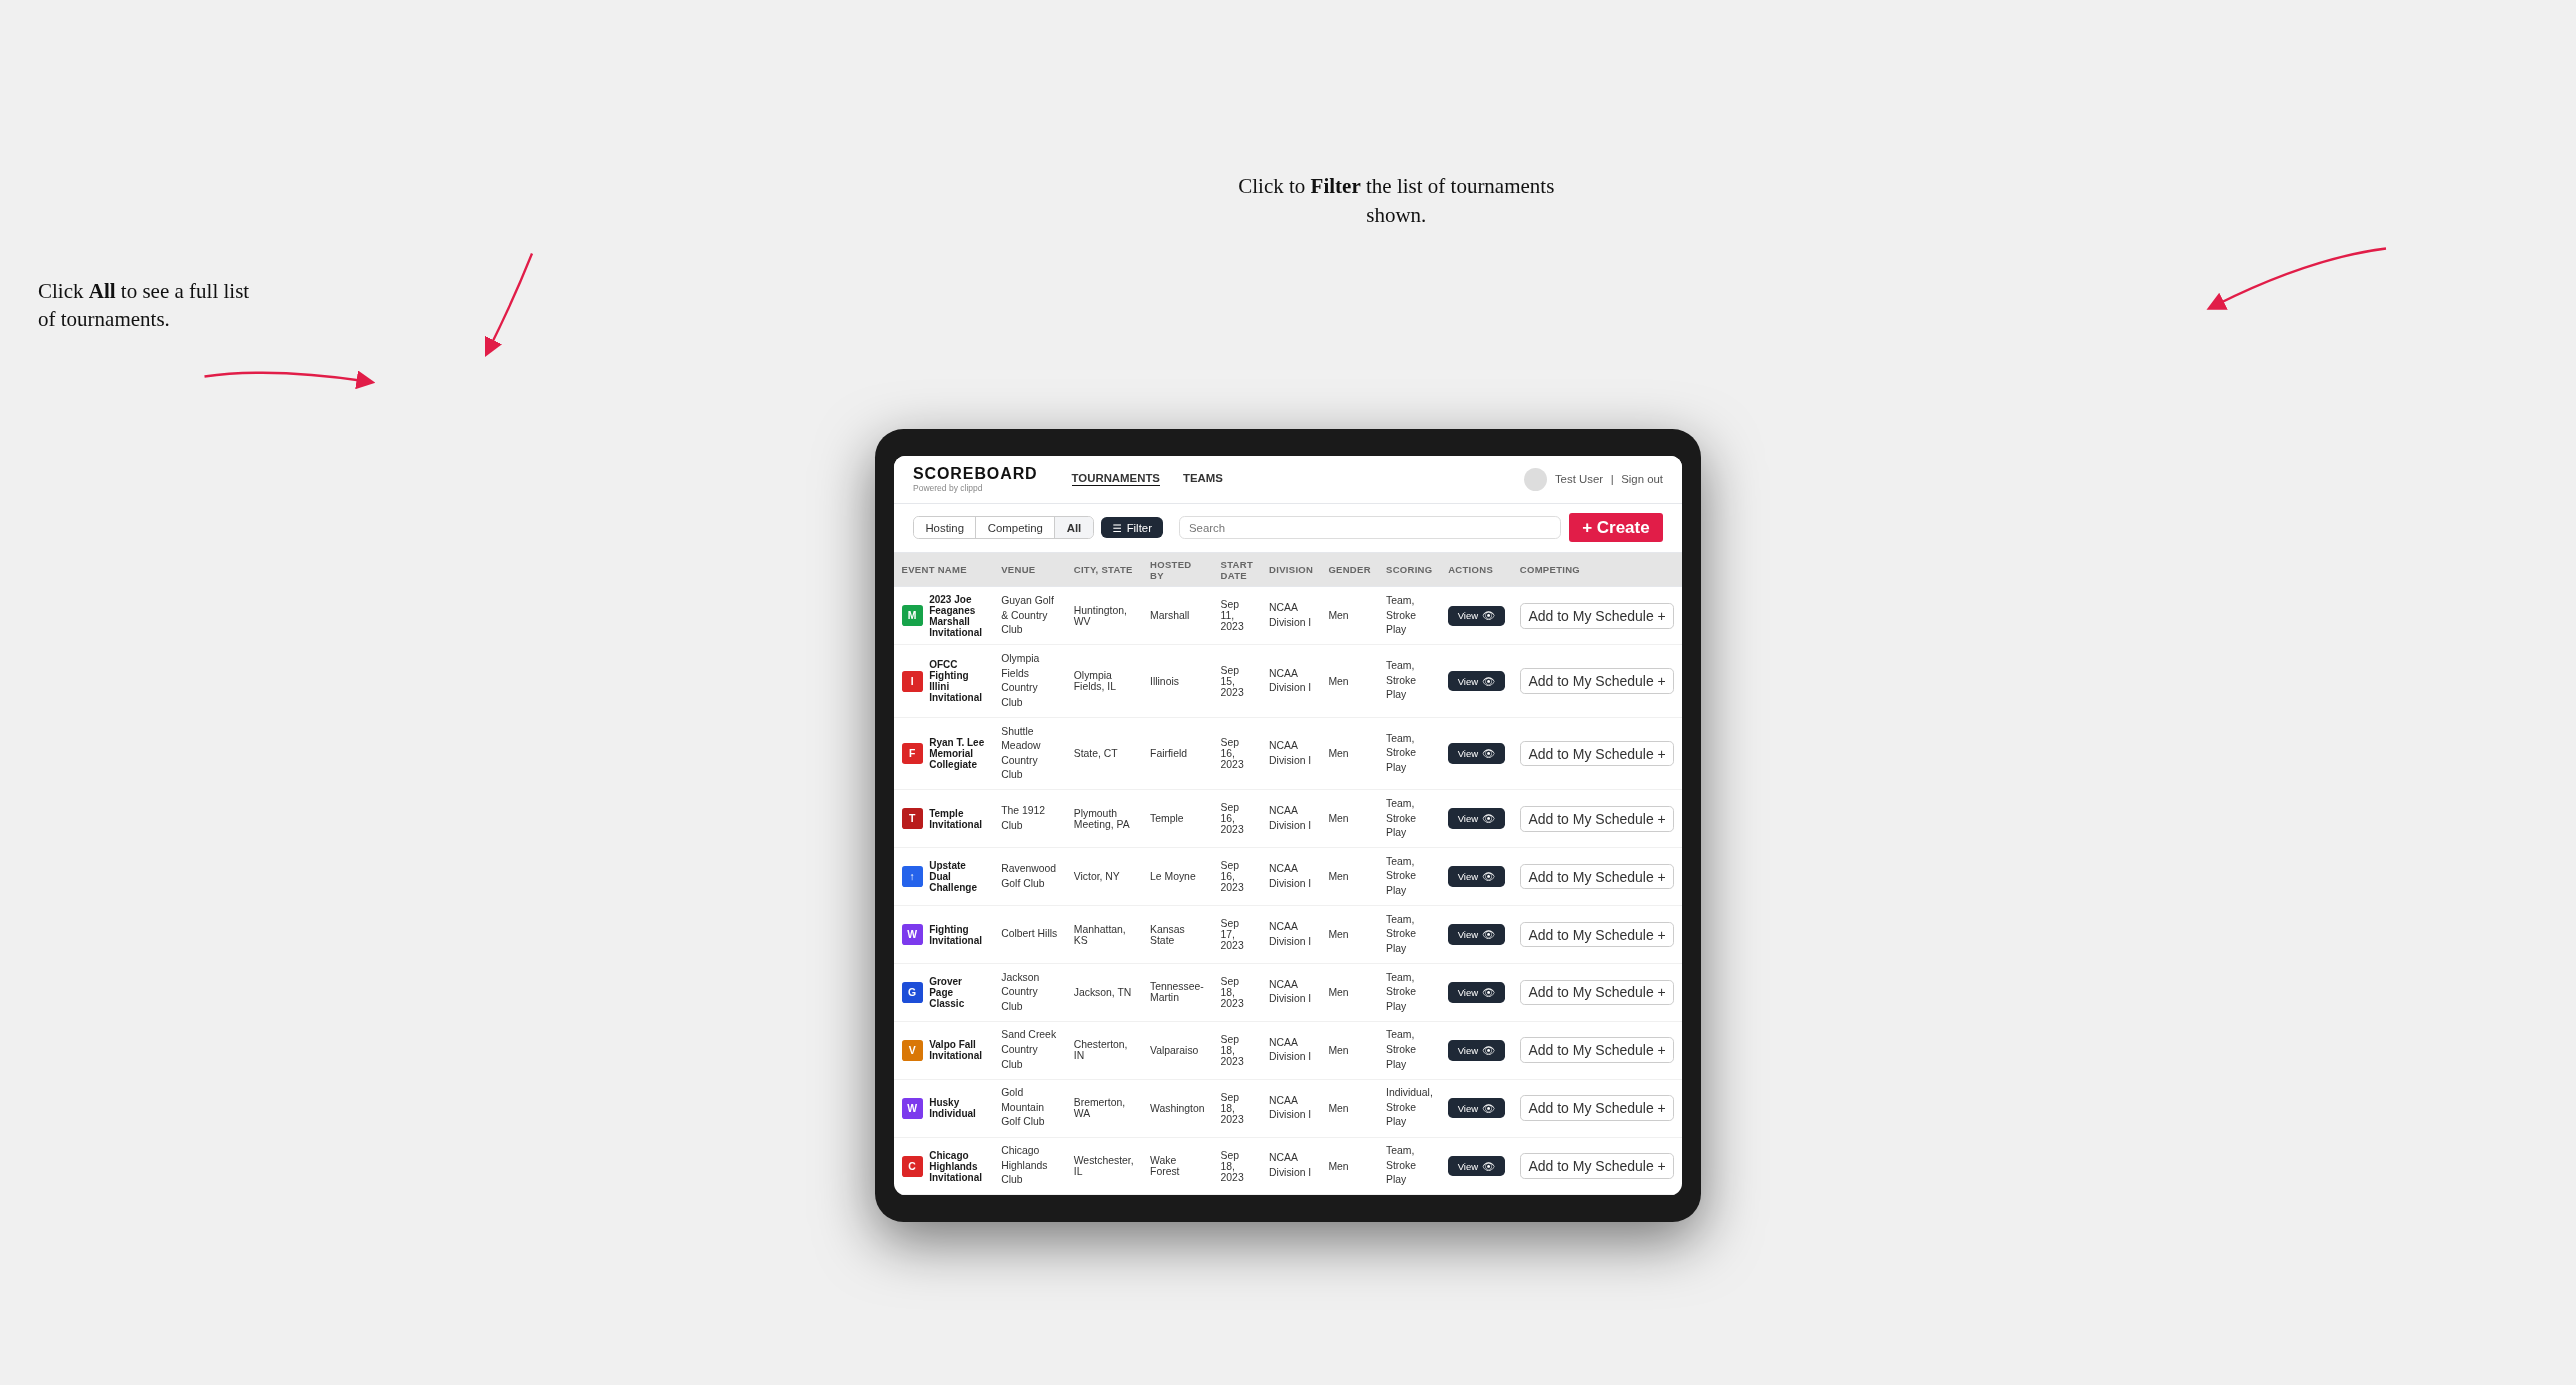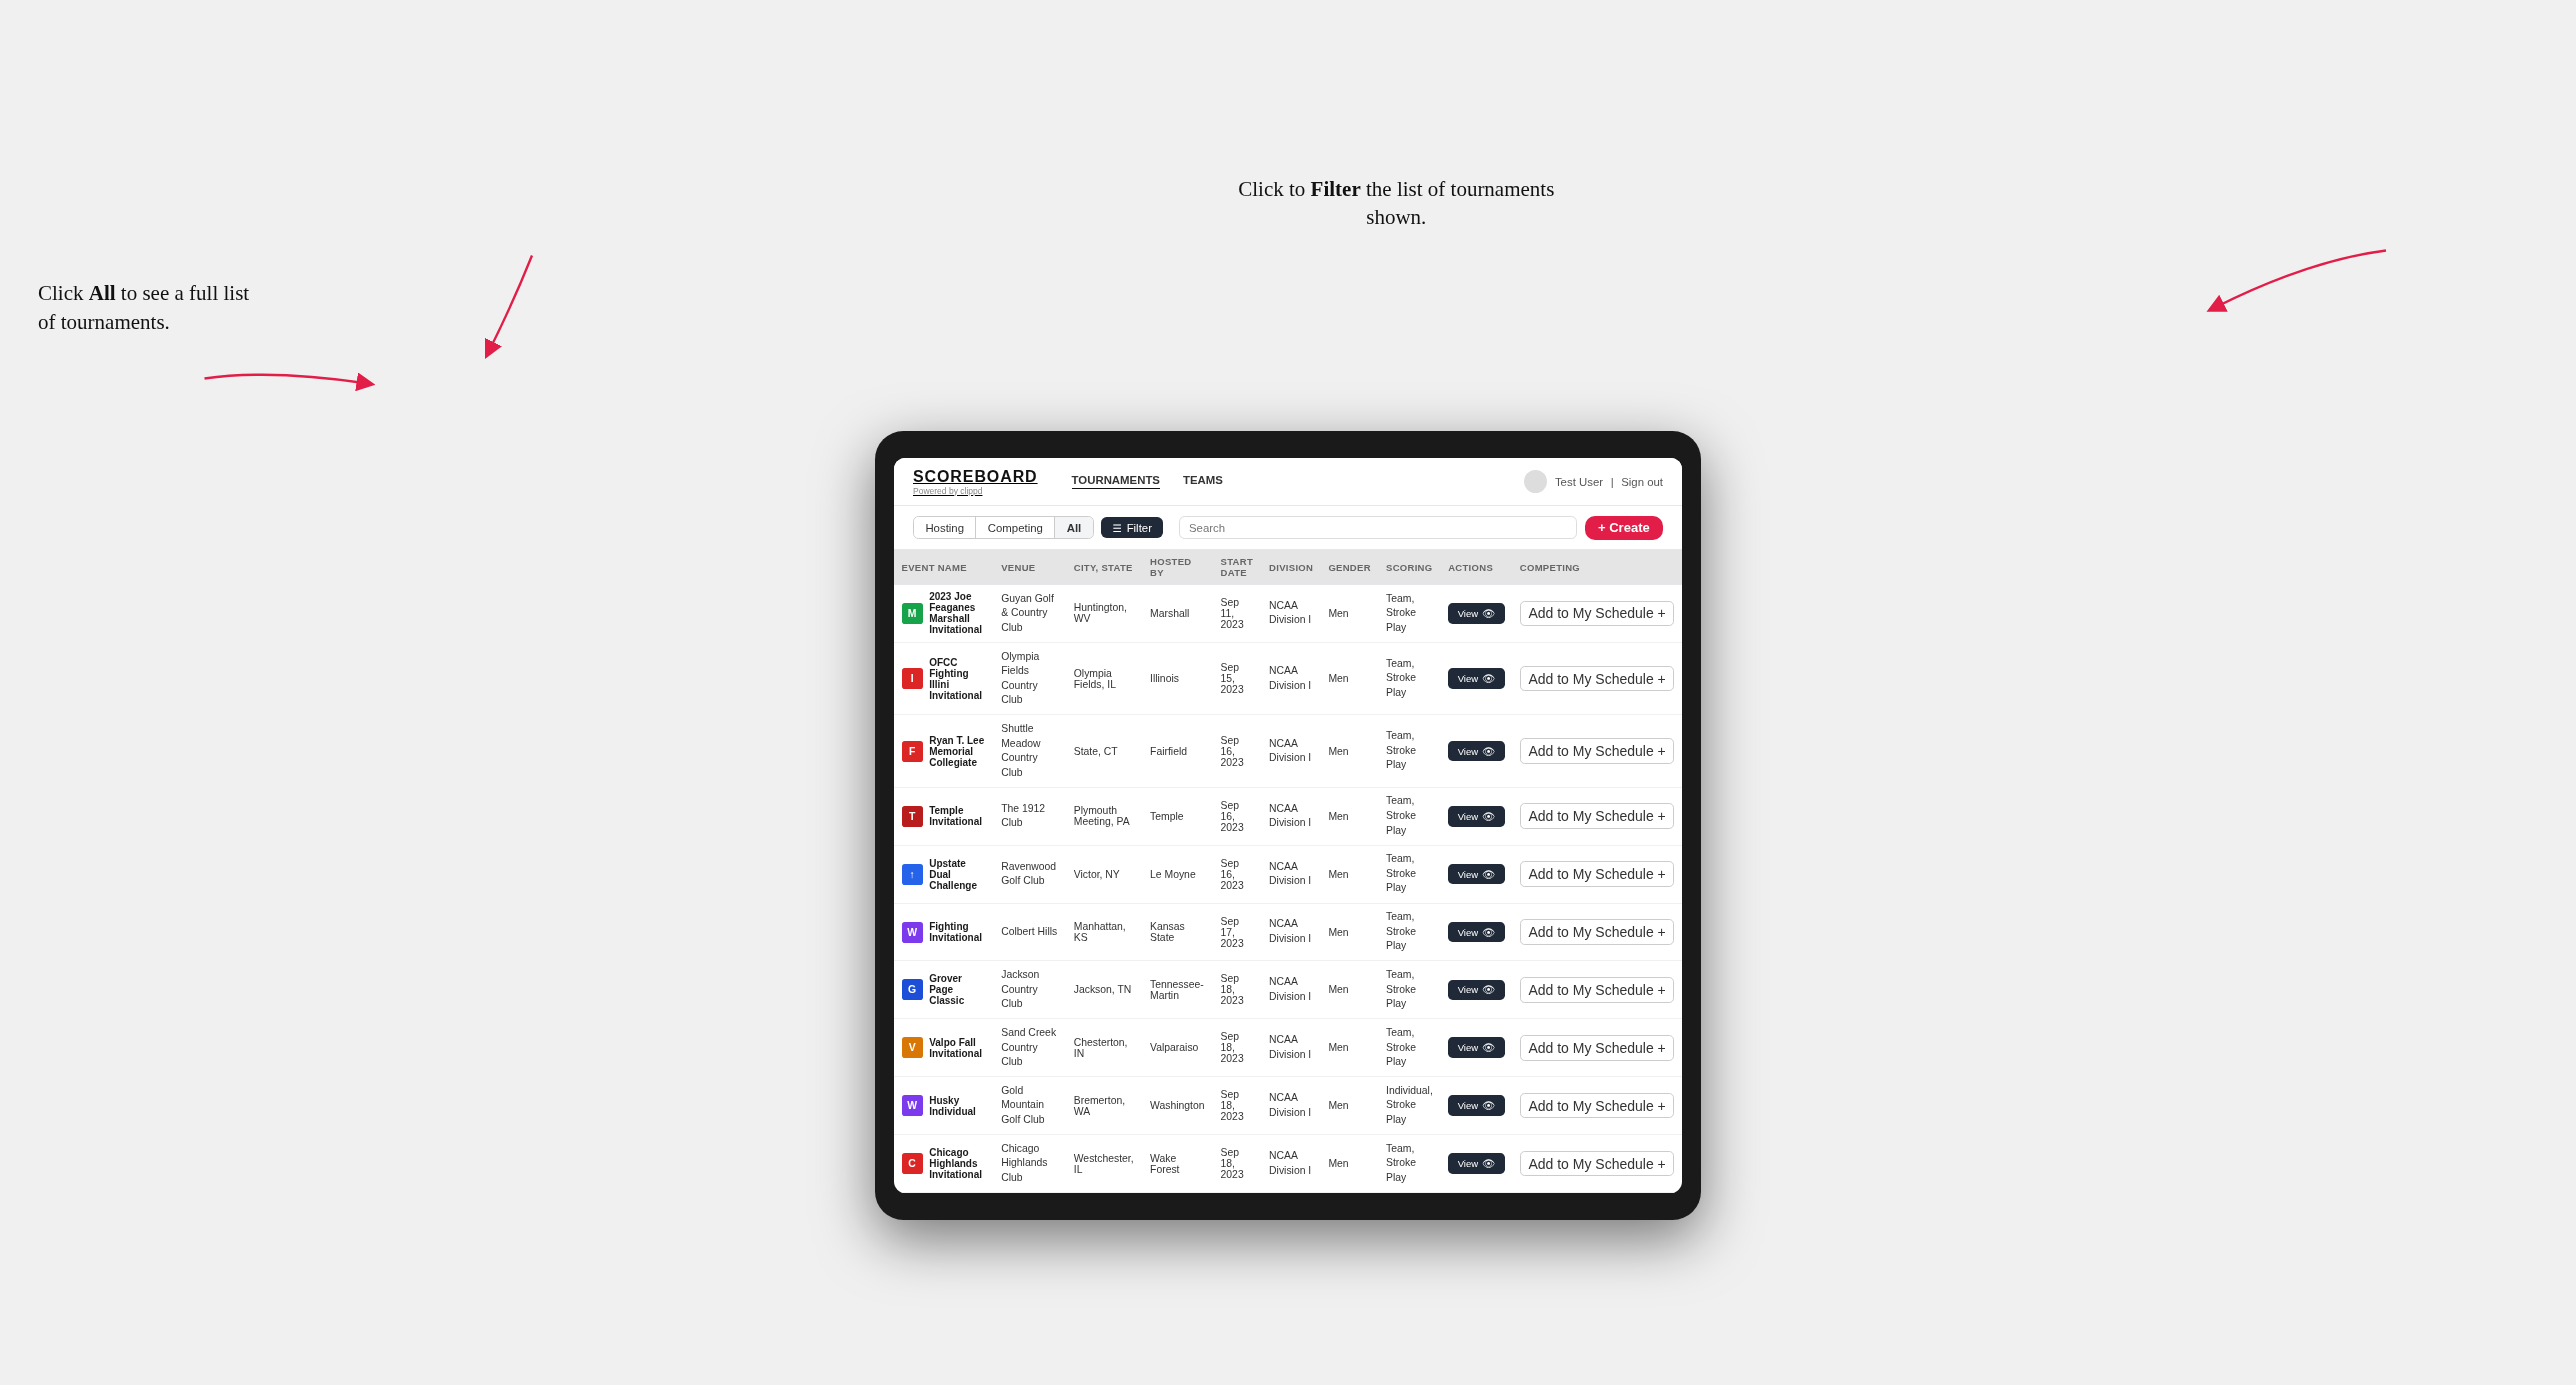--- a/index.html
+++ b/index.html
@@ -68,21 +68,20 @@
       background: #fff;
       border-bottom: 0.9px solid #e5e7eb;
       padding: 9.5px 19px;
       display: flex;
       align-items: center;
       justify-content: space-between;
     }
     .logo-area {
       display: flex;
       flex-direction: column;
-      text-decoration: underline;
     }
     .logo-text {
       font-size: 16px;
       font-weight: 800;
       letter-spacing: 0.9px;
       color: #111;
     }
     .logo-sub {
       font-size: 8.5px;
       color: #888;
@@ -176,23 +175,23 @@
       border-radius: 5.7px;
       padding: 4.7px 9.5px;
       font-size: 11.4px;
       color: #999;
       margin-left: 7.6px;
     }
     .create-button {
       background: #e11d48;
       color: #fff;
       border: none;
-      border-radius: 10px;
+      border-radius: 3px;
       padding: 4.7px 13.3px;
-      font-size: 13px;
+      font-size: 17px;
       font-weight: 600;
       cursor: pointer;
       white-space: nowrap;
     }
 
     
     .data-table {
       width: 100%;
       border-collapse: collapse;
       font-size: 10.4px;

